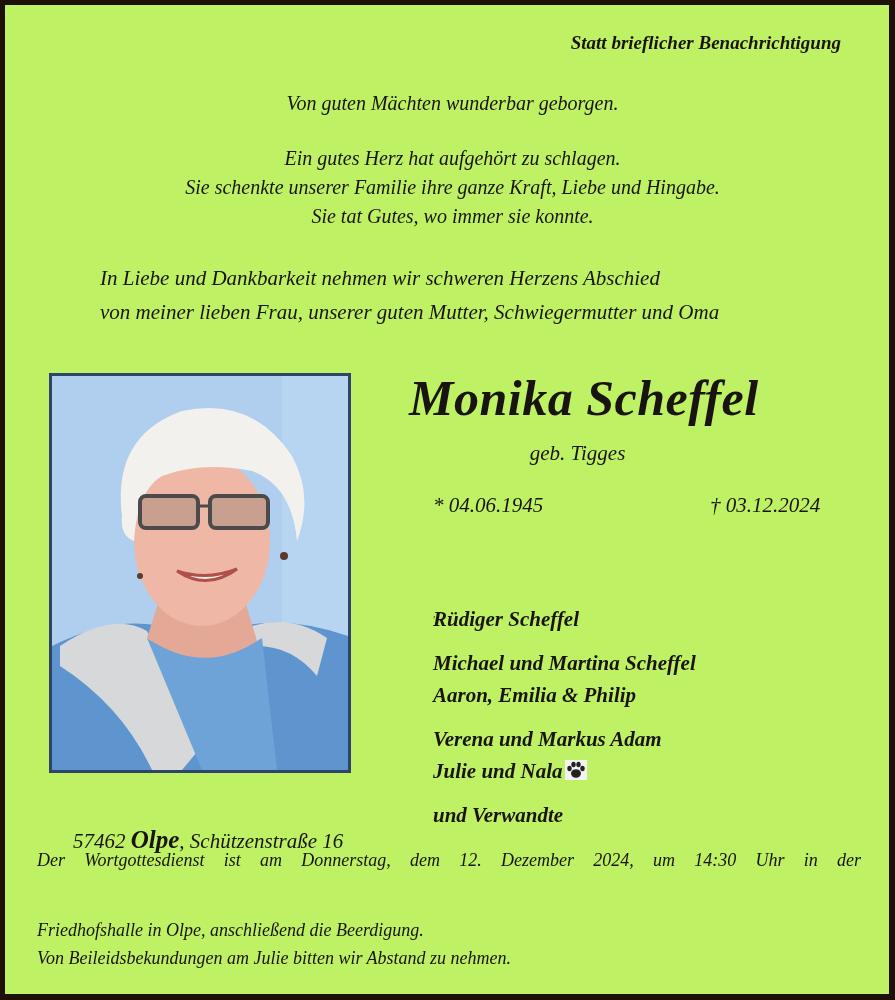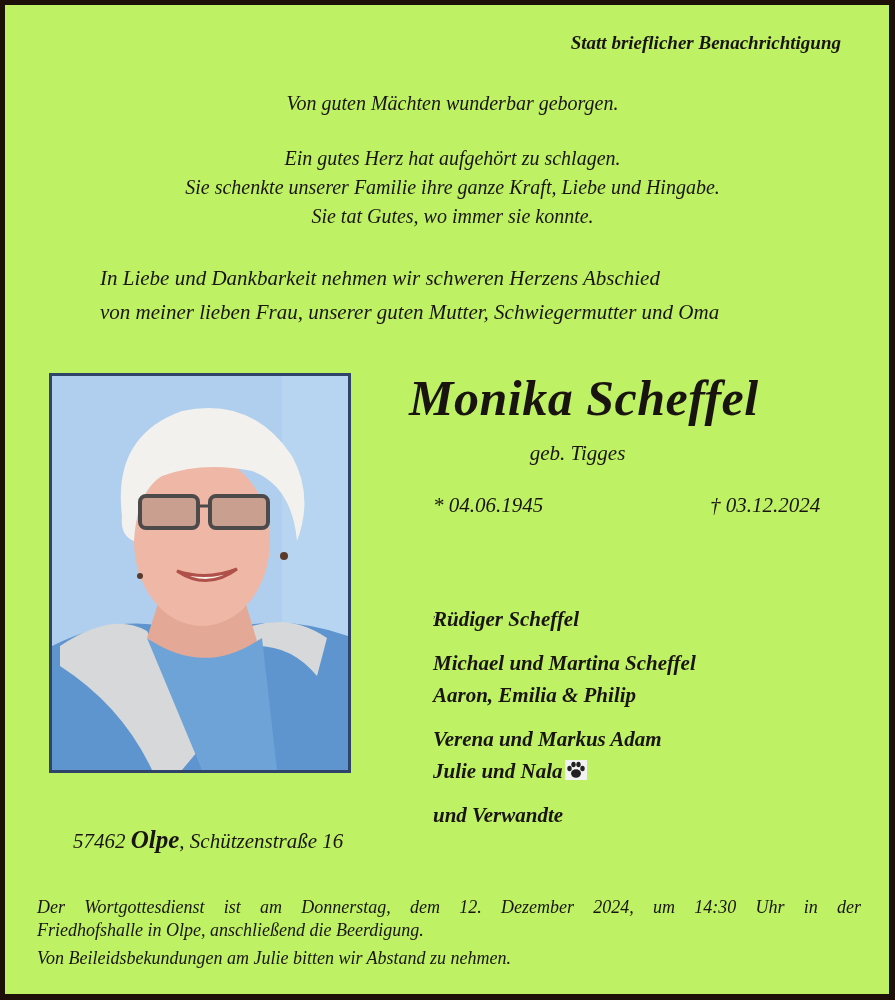--- a/index.html
+++ b/index.html
@@ -94,17 +94,17 @@
         </svg></span>
   </div>
   <div class="t mourner" style="top:694px;">Verena und Markus Adam</div>
   <div class="t mourner" style="top:770px;">und Verwandte</div>
 
   <div class="t address">
     <span>57462</span>
     <span class="city">Olpe</span><span>, Schützenstraße 16</span>
   </div>
 
-  <div class="t service justify" style="top:889px;">Der Wortgottesdienst ist am Donnerstag, dem 12. Dezember 2024, um 14:30 Uhr in der</div>
+  <div class="t service justify" style="top:842px;">Der Wortgottesdienst ist am Donnerstag, dem 12. Dezember 2024, um 14:30 Uhr in der</div>
   <div class="t service" style="top:912px;">Friedhofshalle in Olpe, anschließend die Beerdigung.</div>
   <div class="t service" style="top:940px;">Von Beileidsbekundungen am Julie bitten wir Abstand zu nehmen.</div>
 
 </div>
 
 </body></html>

